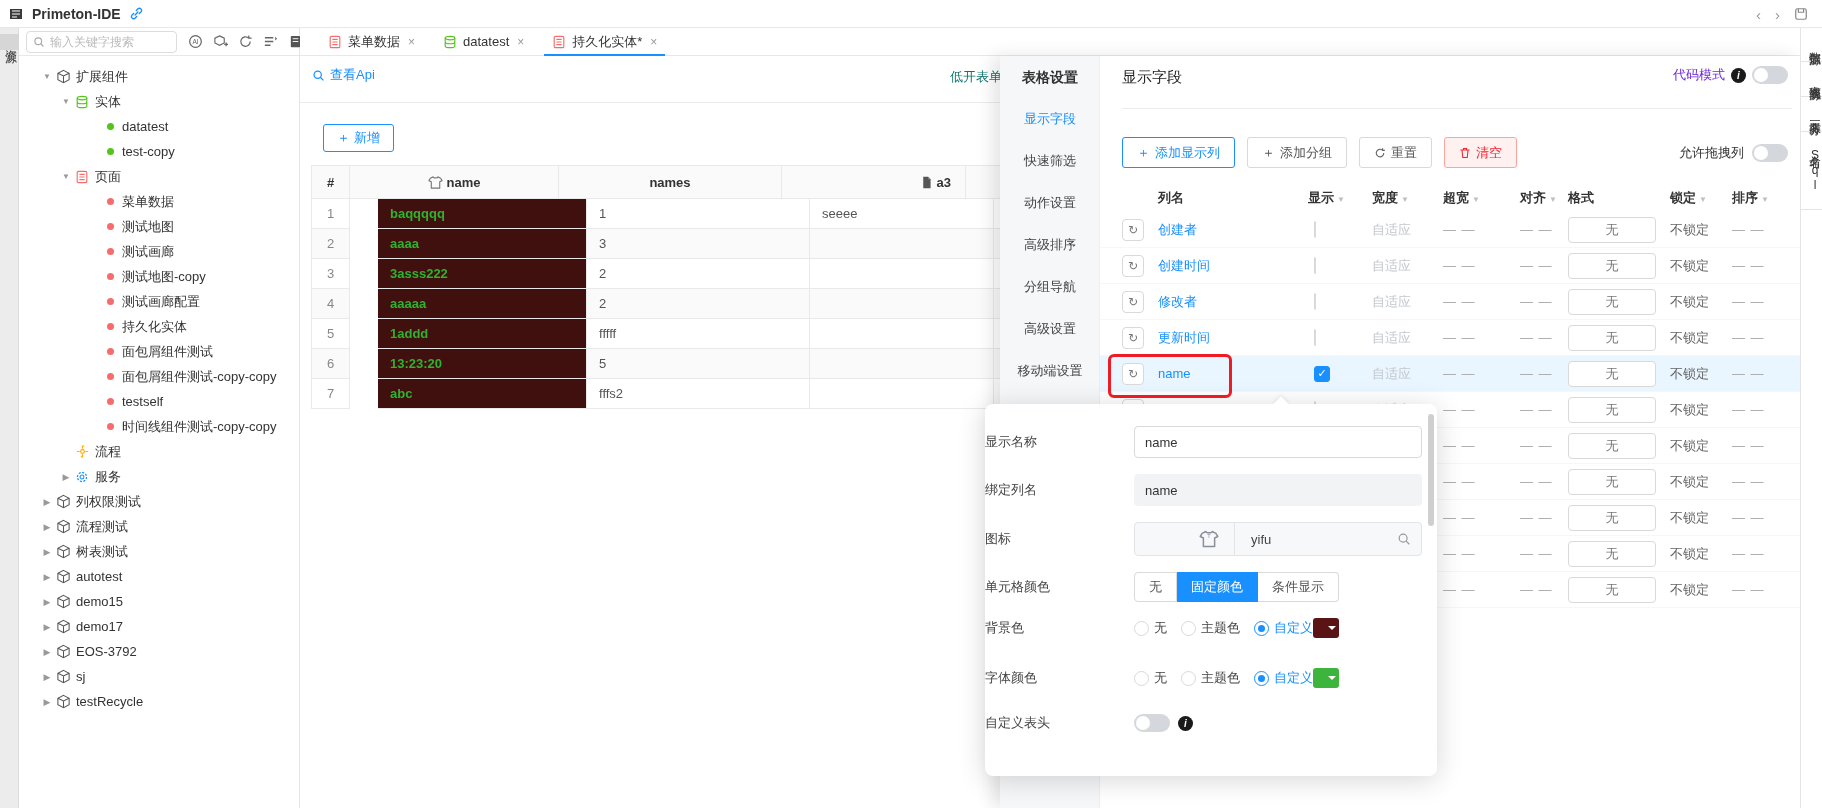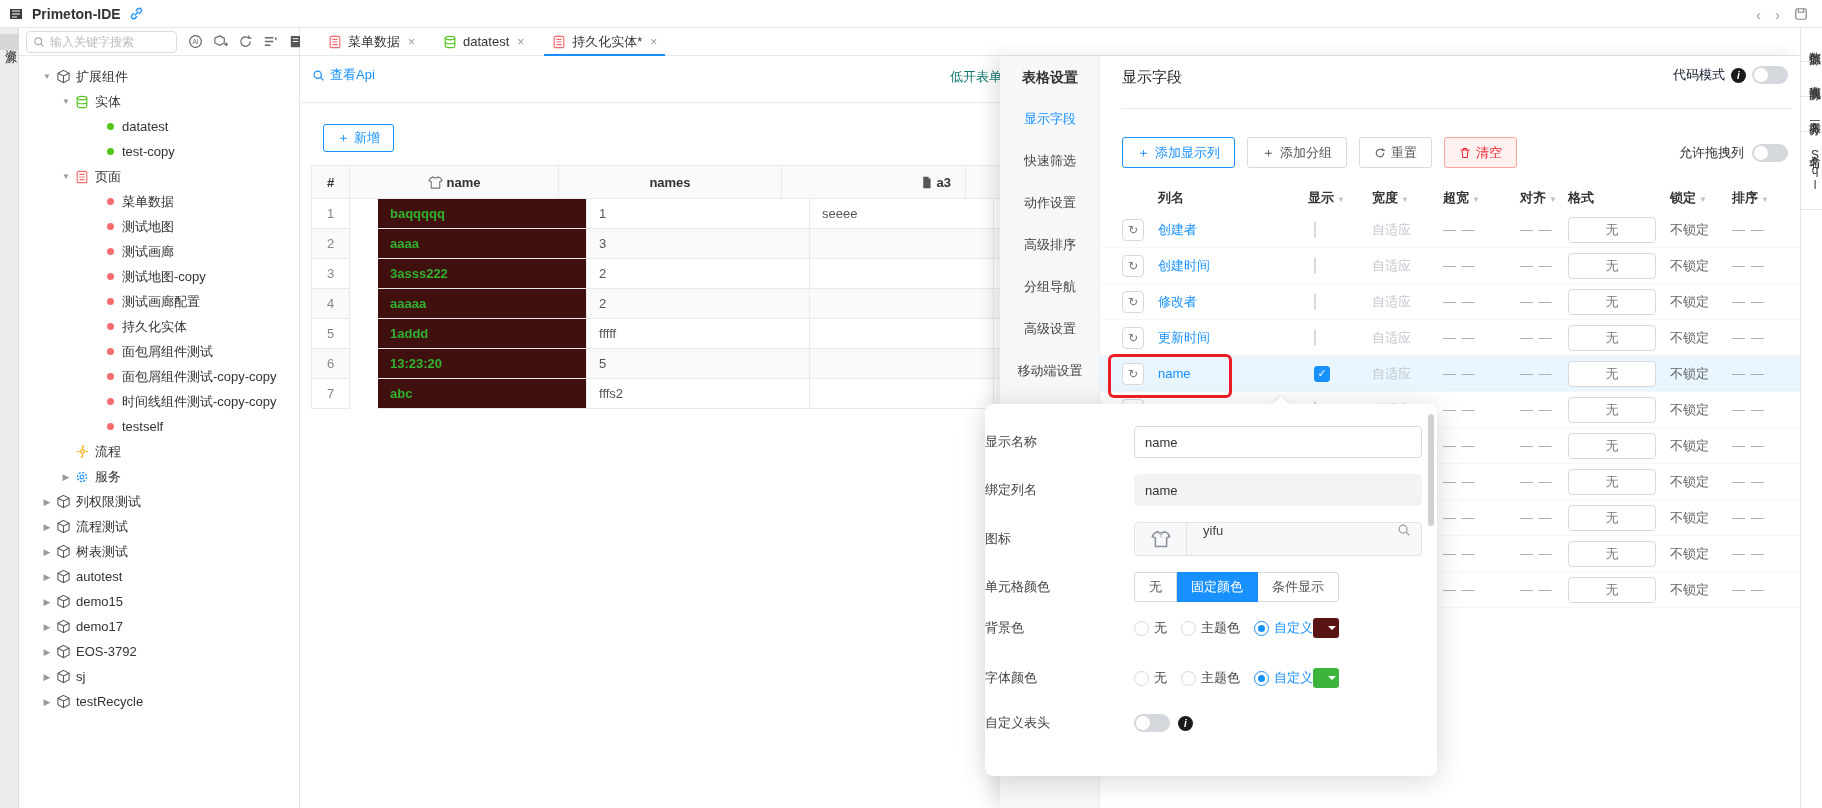--- a/index.html
+++ b/index.html
@@ -64,21 +64,21 @@
 
   
   #drawer { left:1000px; top:56px; width:800px; height:752px; background:#fff; box-shadow:-8px 0 16px rgba(0,0,0,0.10); z-index:10; display:flex; }
   #dw-menu { width:100px; background:#f6f7f9; border-right:1px solid #eee; flex:none; position:relative; }
   #dw-menu-title { position:absolute; left:0; width:100px; text-align:center; top:13px; font-size:14px; font-weight:bold; color:#333; }
   .dw-mi { position:absolute; width:100px; text-align:center; font-size:13px; color:#444; cursor:pointer; }
   .dw-mi.sel { color:#1890ff; }
   #dw-body { position:relative; flex:1; }
   #dw-title { position:absolute; left:22px; top:12px; font-size:15px; color:#222; }
   #codemode { position:absolute; right:12px; top:10px; display:flex; align-items:center; gap:6px; }
-  #codemode .cm-lbl { color:#0f172a; font-size:13px; }
+  #codemode .cm-lbl { color:#6d28d9; font-size:13px; }
   .info-ic { width:15px; height:15px; border-radius:50%; background:#1a1a1a; color:#fff; font-size:10px; font-weight:bold; display:inline-flex; align-items:center; justify-content:center; font-style:italic; }
   .toggle { width:36px; height:18px; border-radius:9px; background:#d4d7dc; position:relative; cursor:pointer; flex:none; }
   .toggle::after { content:""; position:absolute; left:2px; top:2px; width:14px; height:14px; border-radius:50%; background:#fff; }
   #dw-divider { position:absolute; left:22px; right:8px; top:52px; height:1px; background:#ececec; }
   #dw-btns { position:absolute; left:22px; top:81px; display:flex; gap:12px; }
   .dwb { height:31px; border-radius:3px; border:1px solid #d9d9d9; background:#fff; color:#555; font-size:13px; display:flex; align-items:center; justify-content:center; gap:5px; cursor:pointer; padding:0 14px; }
   .dwb.primary { border-color:#1890ff; color:#1890ff; }
   .dwb.danger { border-color:#ffa39e; background:#fff1f0; color:#f5222d; }
   #drag-toggle { position:absolute; right:12px; top:88px; display:flex; align-items:center; gap:8px; color:#333; font-size:13px; }
   
@@ -100,21 +100,21 @@
   .locktxt { color:#666; }
 
   
   #popup { left:985px; top:404px; width:452px; height:372px; background:#fff; border-radius:8px; box-shadow:0 4px 28px rgba(0,0,0,0.16); z-index:20; padding-top:22px; }
   #popup .pcaret { position:absolute; top:-5px; left:290px; width:12px; height:12px; background:#fff; transform:rotate(45deg); box-shadow:-2px -2px 4px rgba(0,0,0,0.05); }
   .prow { display:flex; align-items:center; margin-bottom:16px; }
   .plabel { width:125px; text-align:left; color:#444; flex:none; margin-right:24px; font-size:13px; }
   .pctl { width:288px; display:flex; align-items:center; }
   .pinput { width:288px; height:32px; border:1px solid #d9d9d9; border-radius:4px; padding-left:10px; font-size:13px; color:#333; font-family:inherit; outline:none; }
   .pinput.disabled { background:#f2f3f5; border-color:#f2f3f5; }
-  #icon-ctl { width:288px; height:34px; border:1px solid #e2e4e8; background:#f7f8fa; border-radius:4px; display:flex; overflow:hidden; }
+  #icon-ctl { width:288px; height:34px; border:1px solid #e2e4e8; background:#f7f8fa; border-radius:4px; display:flex; align-items:center; overflow:hidden;padding-left:48px; }
   #icon-ctl .ic-cell { width:52px; height:100%; border-right:1px solid #e2e4e8; display:flex; align-items:center; justify-content:center; flex:none; }
   #icon-ctl .ic-val { flex:1; padding-left:16px; color:#444; }
   #icon-ctl .ic-search { width:34px; display:flex; justify-content:center; color:#999; }
   .seg { display:flex; }
   .segbtn { height:30px; padding:0 14px; border:1px solid #d9d9d9; border-left:none; background:#fff; color:#555; display:flex; align-items:center; cursor:pointer; }
   .segbtn:first-child { border-left:1px solid #d9d9d9; border-radius:4px 0 0 4px; }
   .segbtn:last-child { border-radius:0 4px 4px 0; }
   .segbtn.on { background:#1890ff; border-color:#1890ff; color:#fff; }
   .radio { width:15px; height:15px; border-radius:50%; border:1px solid #d9d9d9; background:#fff; flex:none; cursor:pointer; }
   .radio.on { border-color:#1890ff; display:flex; align-items:center; justify-content:center; }
@@ -276,26 +276,26 @@
         <span class="lbl">面包屑组件测试</span>
       </div>
       <div class="tree-row lv2">
         <span class="arrow"></span>
         <span class="dot" style="background: rgb(245, 108, 108);"></span>
         <span class="lbl">面包屑组件测试-copy-copy</span>
       </div>
       <div class="tree-row lv2">
         <span class="arrow"></span>
         <span class="dot" style="background: rgb(245, 108, 108);"></span>
+        <span class="lbl">testself</span>
+      </div>
+      <div class="tree-row lv2">
+        <span class="arrow"></span>
+        <span class="dot" style="background: rgb(245, 108, 108);"></span>
         <span class="lbl">时间线组件测试-copy-copy</span>
-      </div>
-      <div class="tree-row lv2">
-        <span class="arrow"></span>
-        <span class="dot" style="background: rgb(245, 108, 108);"></span>
-        <span class="lbl">testself</span>
       </div>
       <div class="tree-row lv1">
         <span class="arrow"></span>
         <span class="t-ic">
           <svg width="15" height="15" viewBox="0 0 16 16">
             <circle cx="8" cy="8" r="2" fill="none" stroke="#faad14" stroke-width="1.3"></circle>
             <path d="M8 2v3M8 11v3M2 8h3M11 8h3" stroke="#faad14" stroke-width="1.3"></path>
             <path d="M8 1l1.5 1.5L8 4M8 15l-1.5-1.5L8 12" fill="none" stroke="#faad14" stroke-width="1"></path>
           </svg>
         </span>

